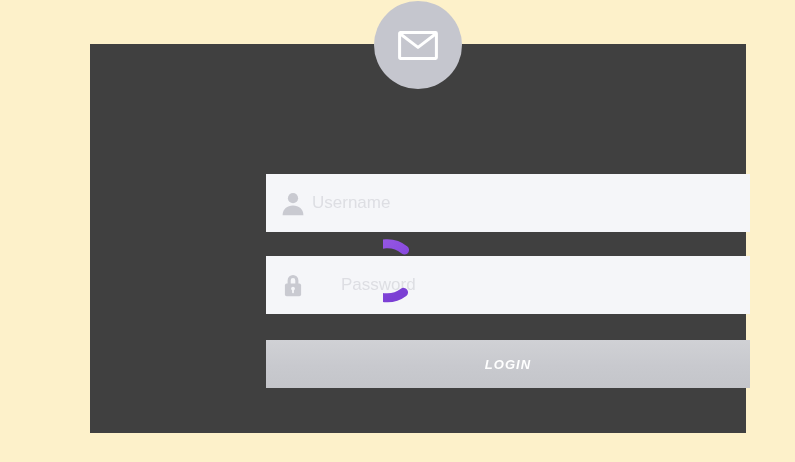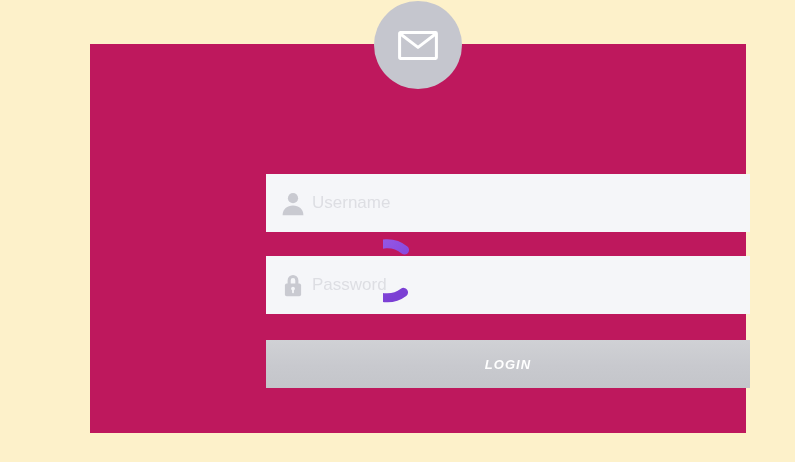--- a/index.html
+++ b/index.html
@@ -16,21 +16,21 @@
     position: relative;
   }
 
   
   #login-card {
     position: absolute;
     left: 90px;
     top: 44px;
     width: 656px;
     height: 389px;
-    background: #be185d;
+    background: #404040;
   }
 
   
   #avatar {
     position: absolute;
     left: 374px;
     top: 1px;
     width: 88px;
     height: 88px;
     border-radius: 50%;
@@ -46,21 +46,21 @@
   .field-row {
     position: absolute;
     left: 176px;
     width: 484px;
     height: 58px;
     background: #f5f6f9;
     display: flex;
     align-items: center;
   }
   #username-row { top: 130px; }
-  #password-row { top: 212px; }
+  #password-row { top: 212px; gap: 29px; }
 
   .field-icon {
     width: 46px;
     min-width: 46px;
     display: flex;
     align-items: center;
     justify-content: center;
     padding-left: 8px;
   }
   .field-icon svg { display: block; }

